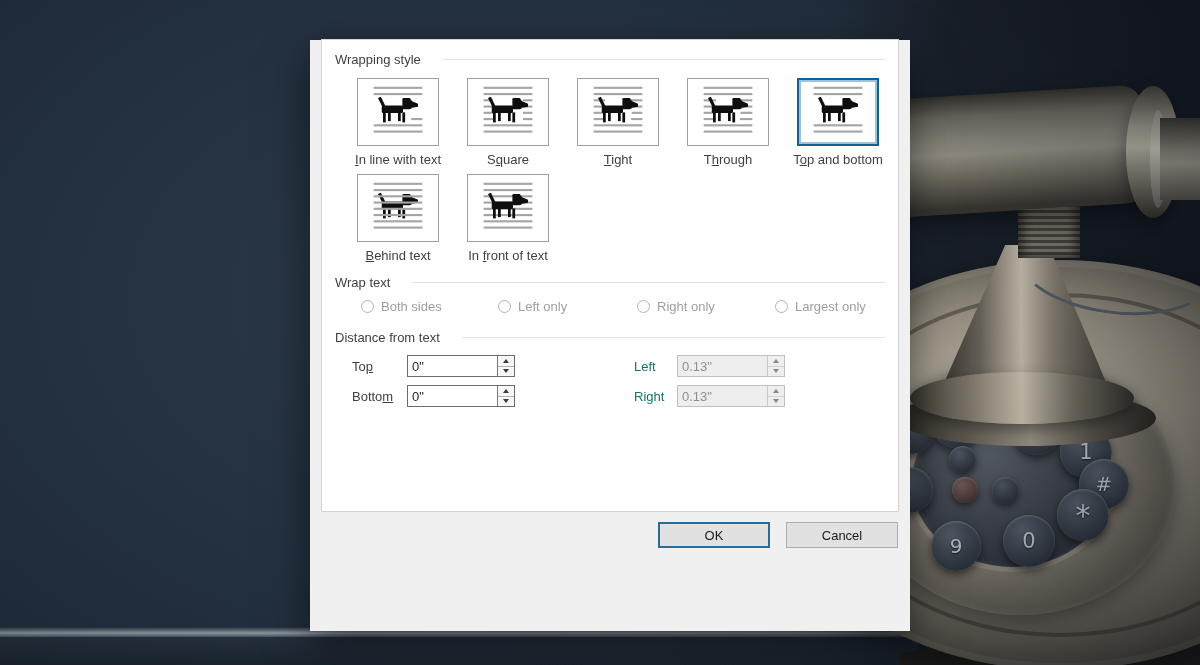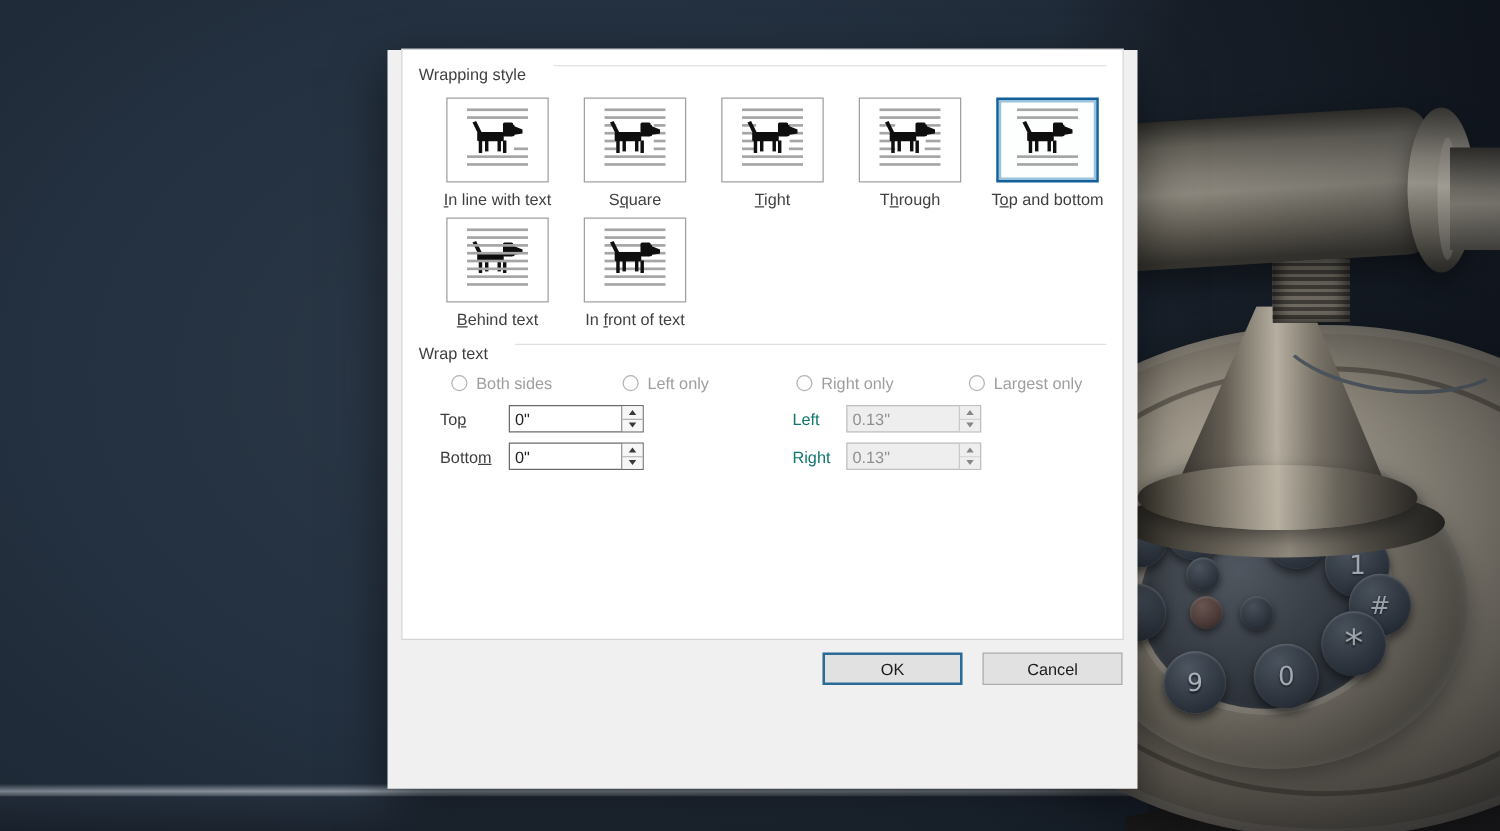--- a/index.html
+++ b/index.html
@@ -74,21 +74,21 @@
   .tb-help { width:56px; text-align:center; color:#dfe5ea; font-size:15px; cursor:default; }
   .tb-close { width:56px; text-align:center; color:#eaeff4; font-size:15px; cursor:default; }
 
   .tabs { display:flex; align-items:flex-end; padding-left:15px; margin-top:14px; position:relative; z-index:2; }
   .tab { height:24px; padding:4px 9px 0; color:#3c3c3c; }
   .tab.selected { height:27px; background:#ffffff; border:1px solid #9f9f9f; border-bottom:none;
     padding:5px 11px 0; outline:1px dotted #707070; outline-offset:-4px; }
 
   .panel { margin:0 11px; height:473px; background:#ffffff; border:1px solid #d4d4d4; margin-top:-1px; position:relative; z-index:1; }
 
-  .group-hdr { display:flex; gap:22px; padding:0 13px; margin-top:12px; }
+  .group-hdr { display:flex; align-items:center; gap:22px; padding:0 13px; margin-top:12px; }
   .group-hdr .rule { flex:1; height:1px; background:#e1e1e1; }
 
   .wrap-row { display:flex; gap:28px; padding-left:35px; }
   .row1 { margin-top:11px; }
   .row2 { margin-top:7px; }
   .wrap-option { width:82px; display:flex; flex-direction:column; align-items:center; }
   .wrap-box { width:82px; height:68px; background:#ffffff; border:1px solid #a0a0a0;
     display:flex; align-items:center; justify-content:center; }
   .wrap-box.selected { border:2px solid #10609a; box-shadow: inset 0 0 0 2px #9cc3de; background:#fdfefe; }
   .wrap-label { margin-top:6px; white-space:nowrap; color:#3f3f3f; }
@@ -386,20 +386,24 @@
         <div class="radio-item w3">
           <span class="radio-circle"></span>
           <span>Right only</span>
         </div>
         <div class="radio-item">
           <span class="radio-circle"></span>
           <span>Largest only</span>
         </div>
       </div>
 
+      <div class="group-hdr" style="margin-top:16px;">
+        <span>Distance from text</span>
+        <span class="rule"></span>
+      </div>
 
       <div class="dist-grid">
         <span class="dist-label">To<u>p</u></span>
         <div class="spinbox">
           <span class="spin-value">0"</span>
           <div class="spin-arrows">
             <div class="spin-btn up">
                 <span class="tri-up"></span>
               </div>
             <div class="spin-btn">

